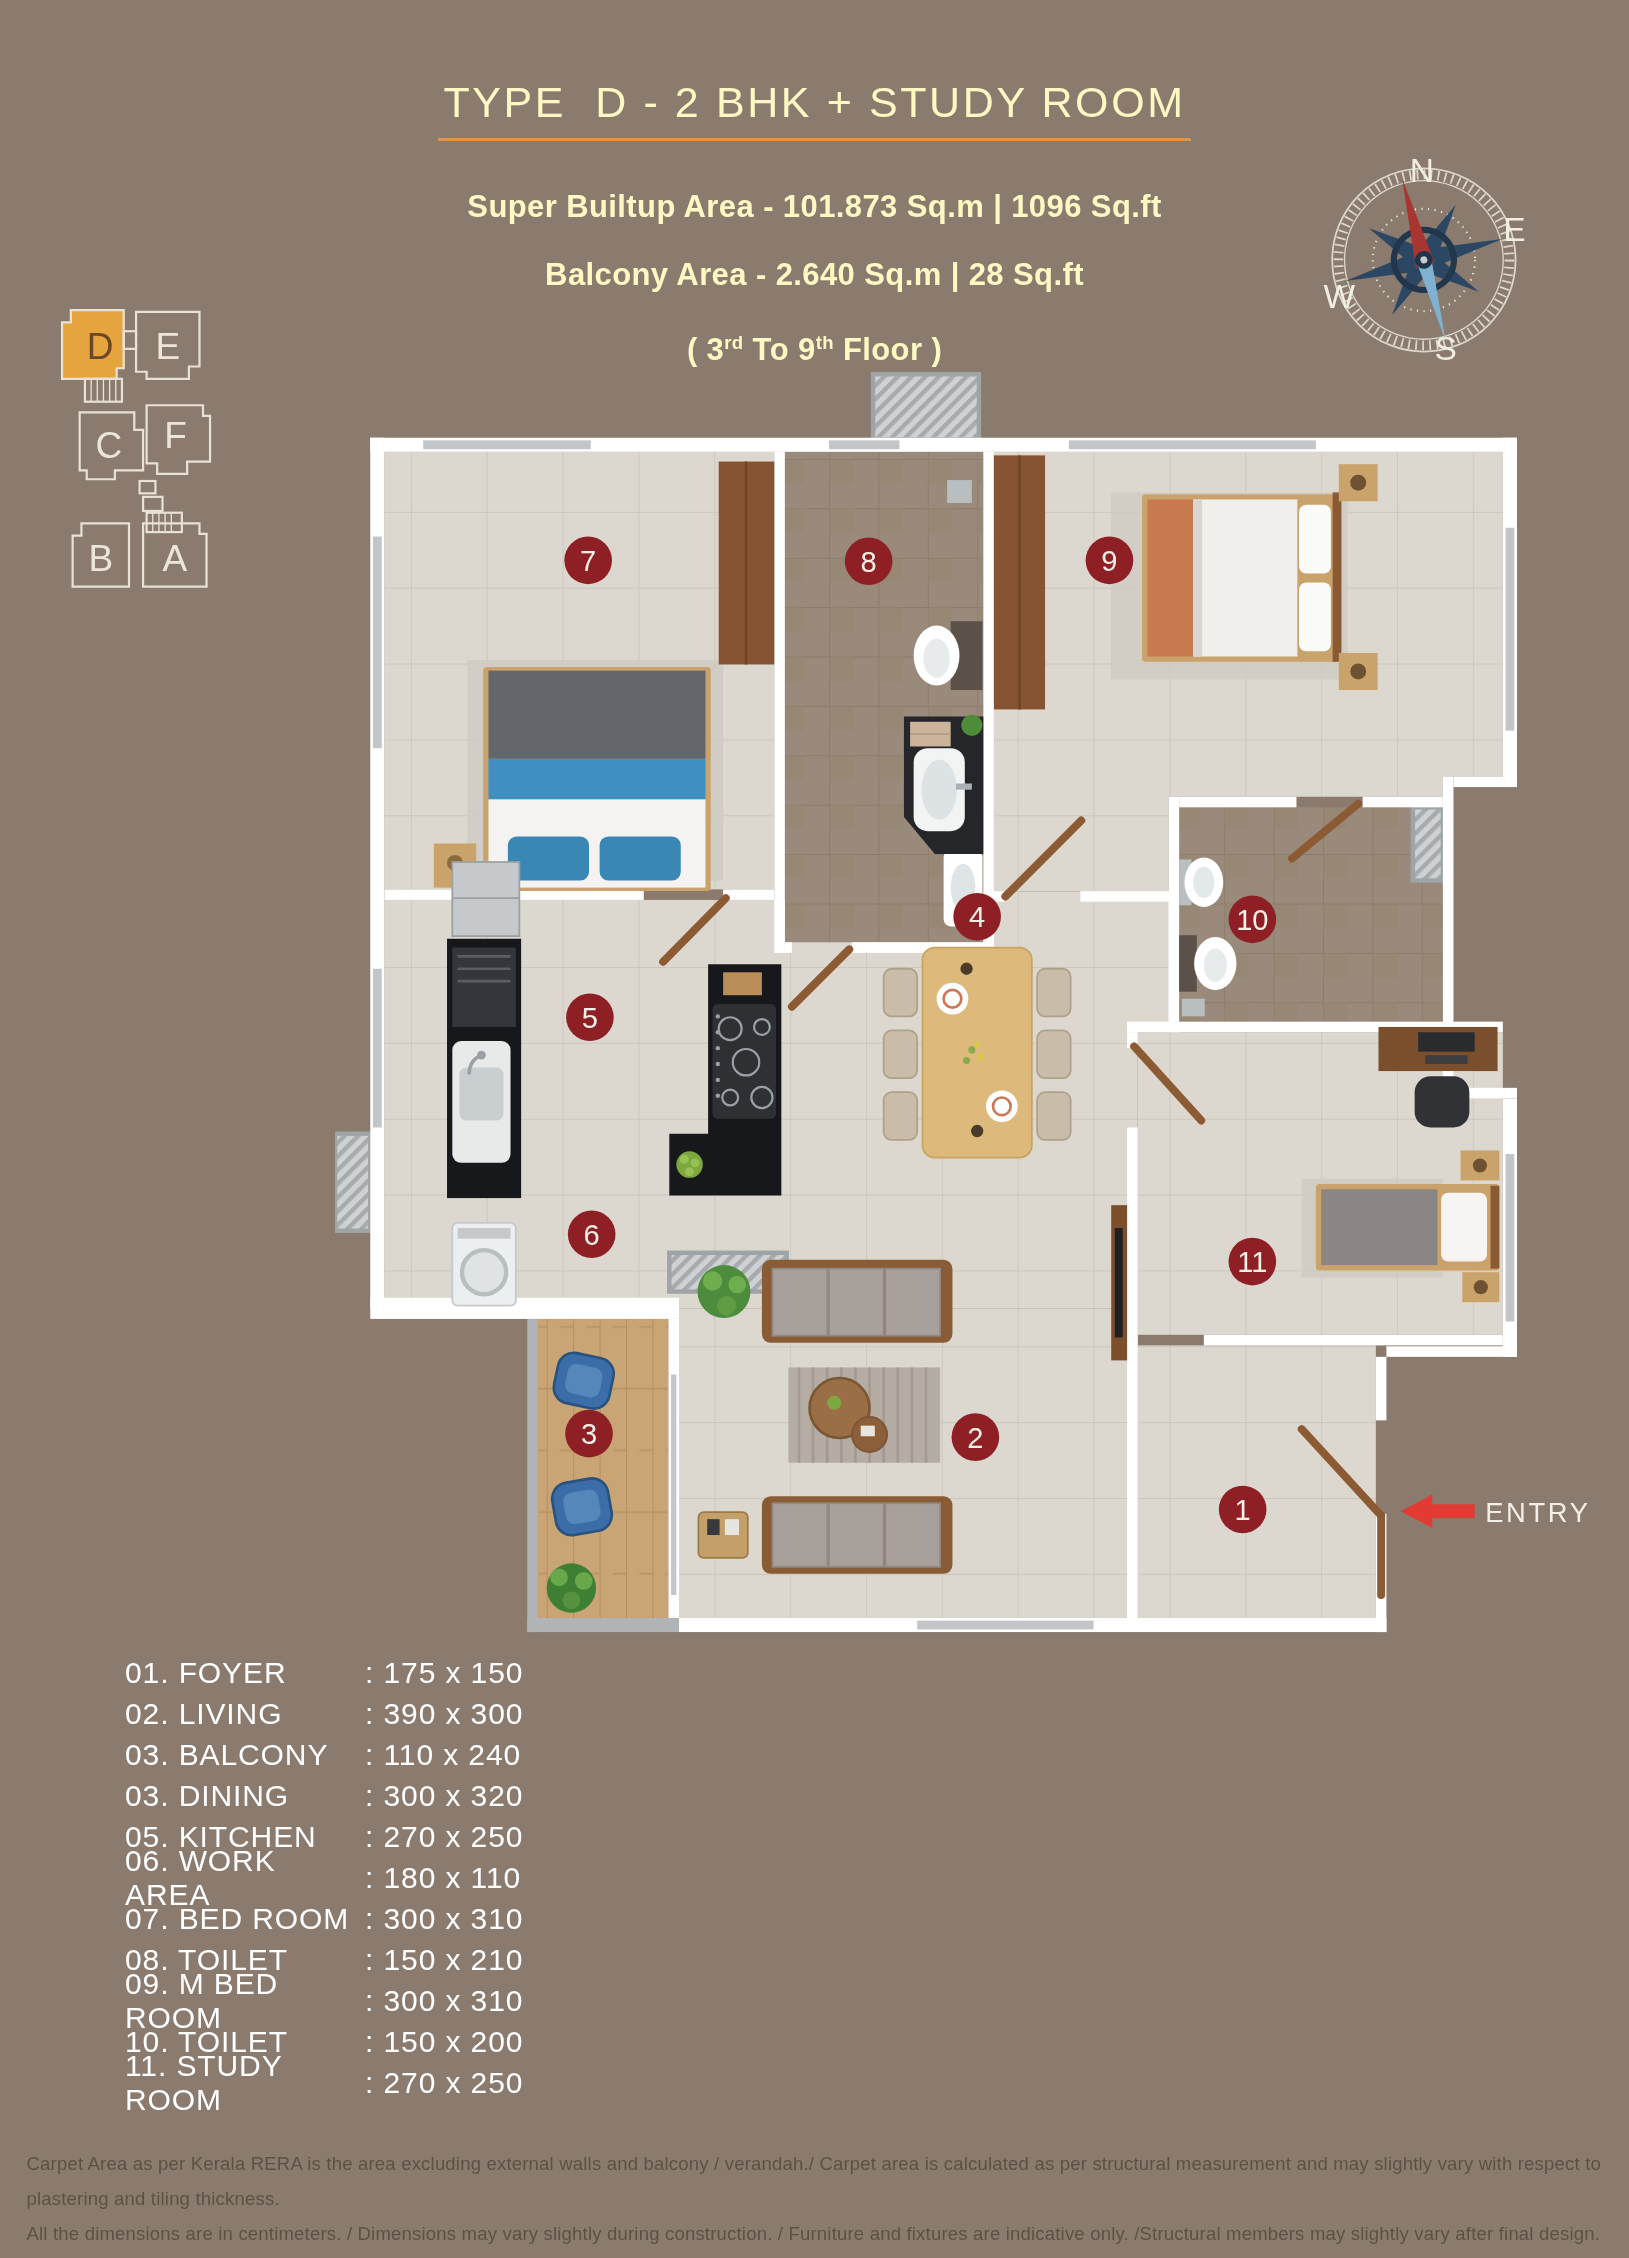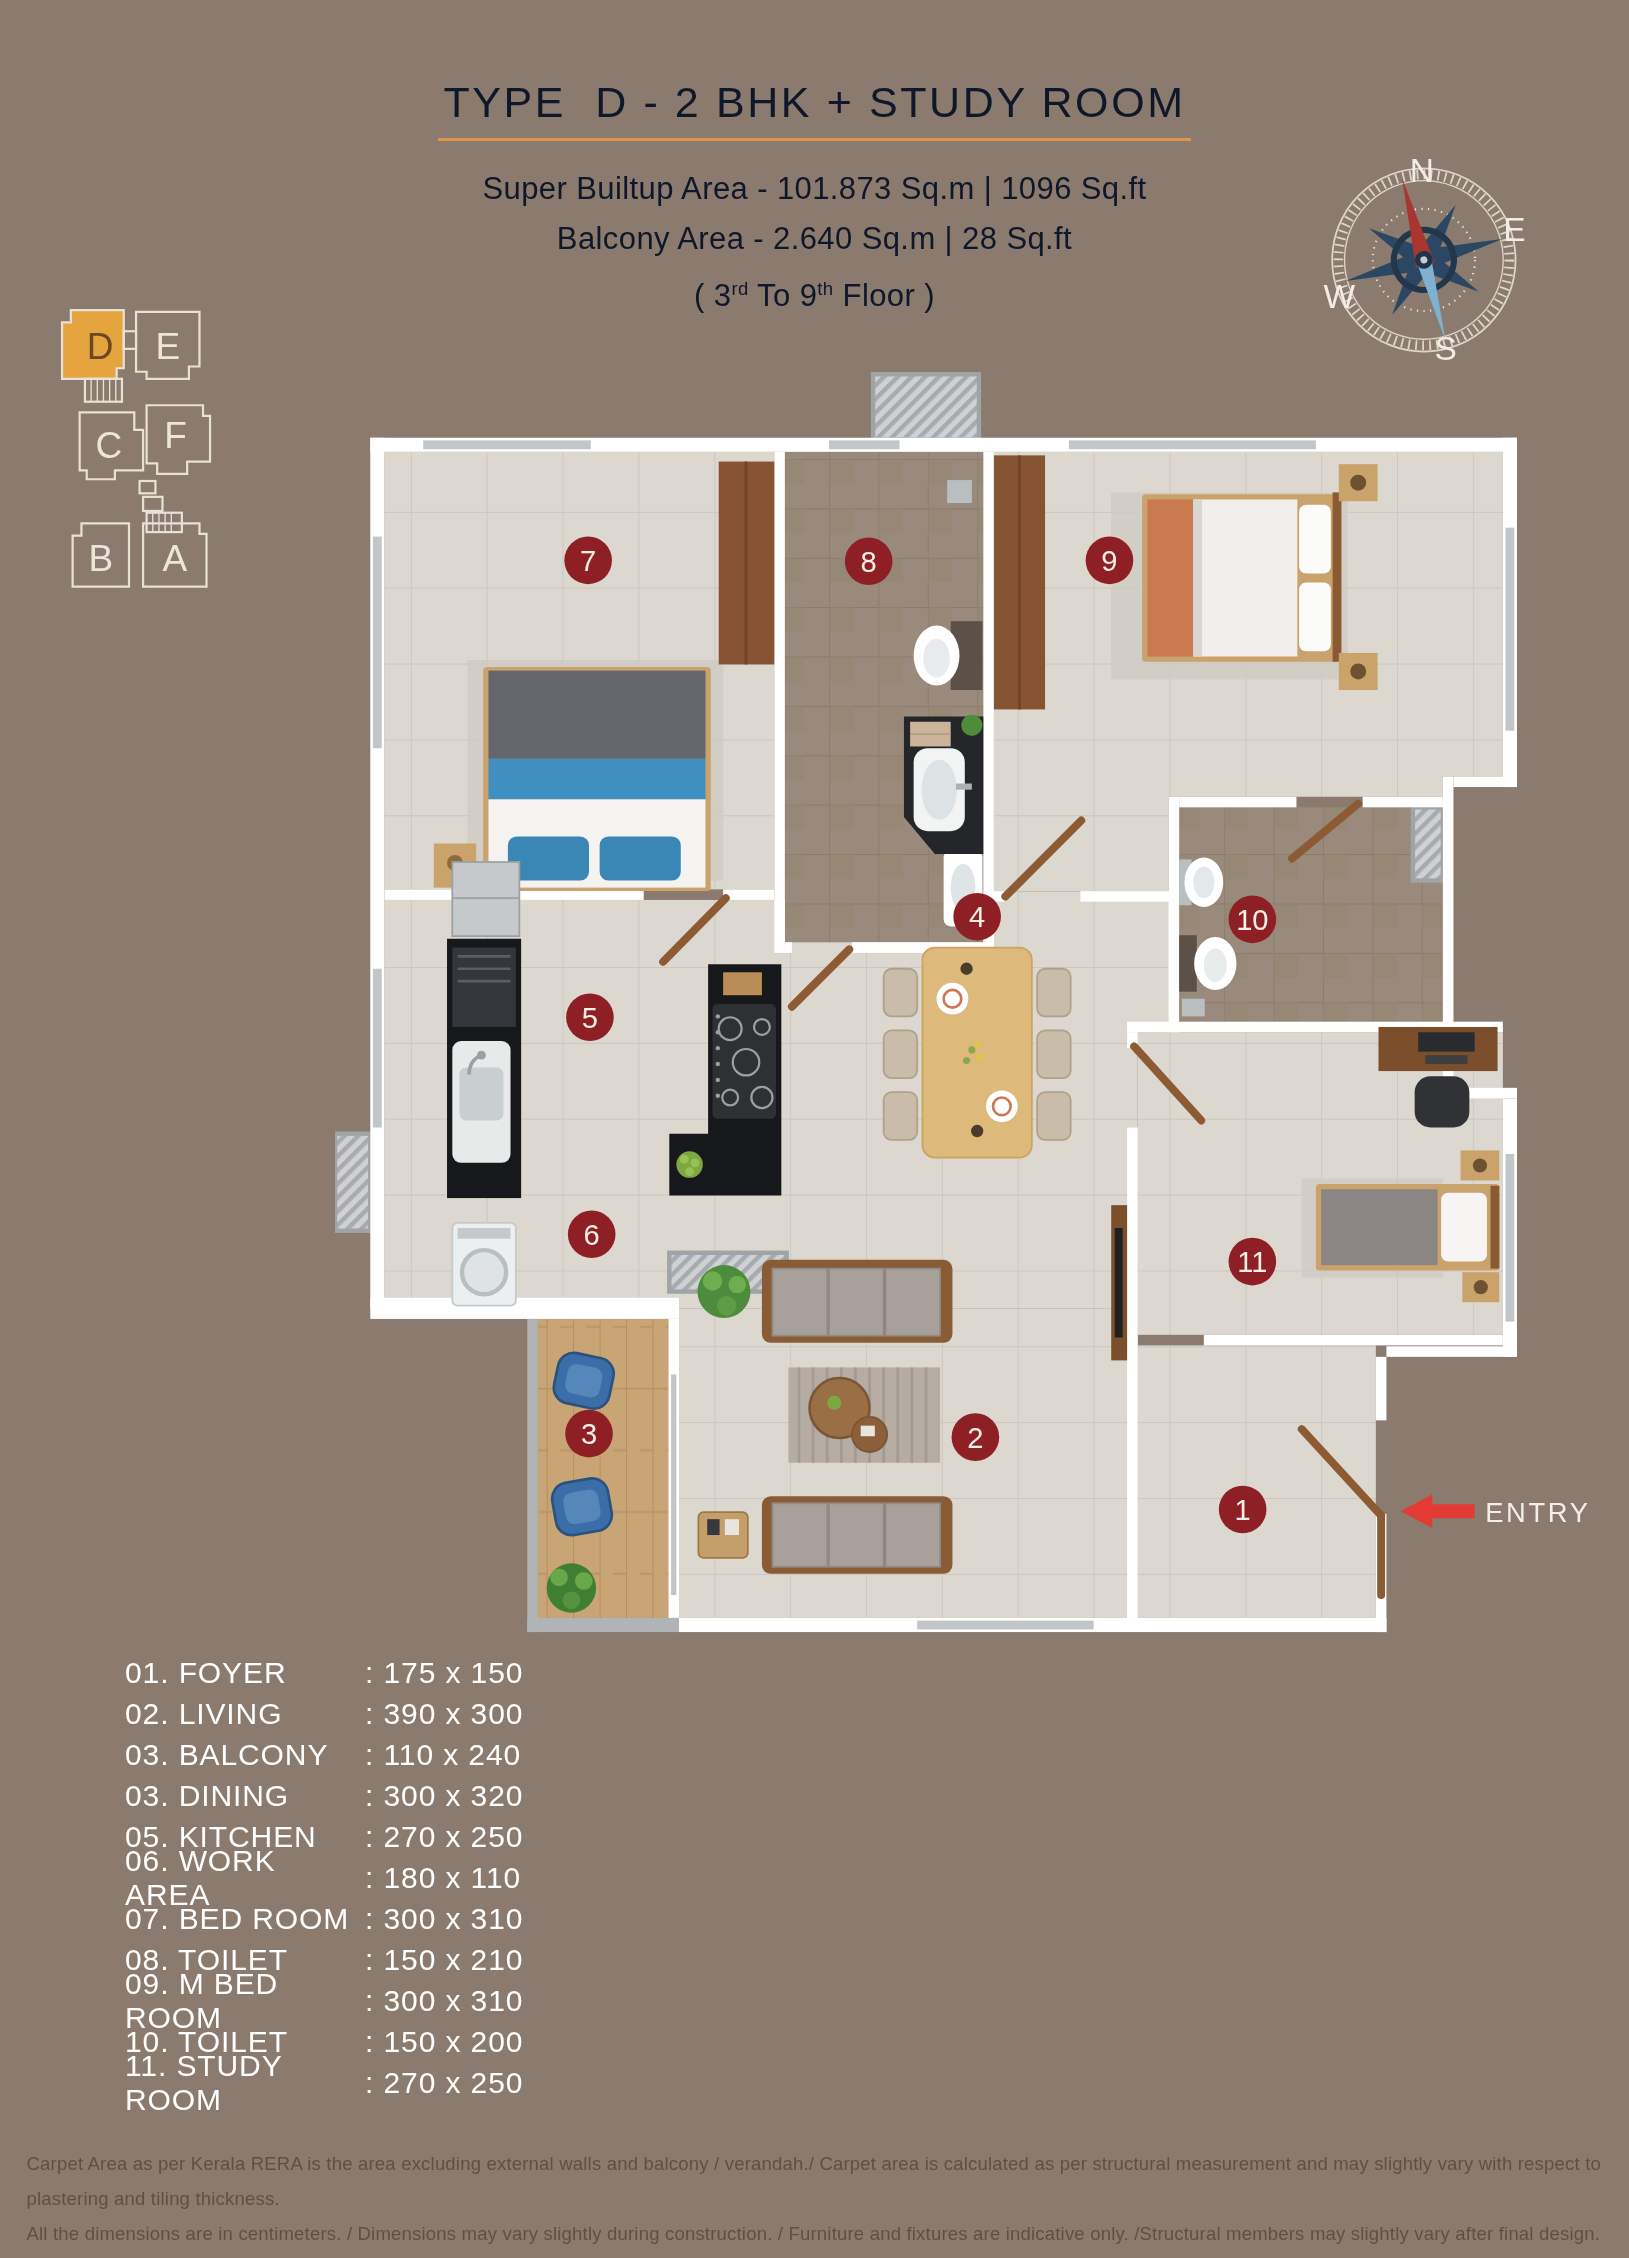--- a/index.html
+++ b/index.html
@@ -14,28 +14,28 @@
   .abs{position:absolute;}
 
   
   .header{
     position:absolute;left:0;top:78px;width:1629px;
     text-align:center;color:#f3eee6;
   }
   .header h1{
     display:inline-block;margin:0 0 23px 0;
     font-size:43px;font-weight:500;letter-spacing:2.6px;
-    color:#0f172a;
+    color:#fef9c3;
     border-bottom:3.5px solid #e0944a;
     padding:0 5.3px 10.6px 5.3px;
     white-space:pre;
   }
   .header .sub{
-    margin:0;font-size:31px;font-weight:400;line-height:50px;
-    color:#0f172a;letter-spacing:0.4px;
+    margin:18px;font-size:31px;font-weight:700;line-height:50px;
+    color:#fef9c3;letter-spacing:0.4px;
   }
   .header .sub sup{font-size:18.5px;}
 
   
   .legend{
     position:absolute;left:125px;top:1652px;
     color:#ffffff;font-size:30px;letter-spacing:0.9px;
   }
   .legend .row{display:flex;height:41px;align-items:center;}
   .legend .lab{display:inline-block;width:240px;}

